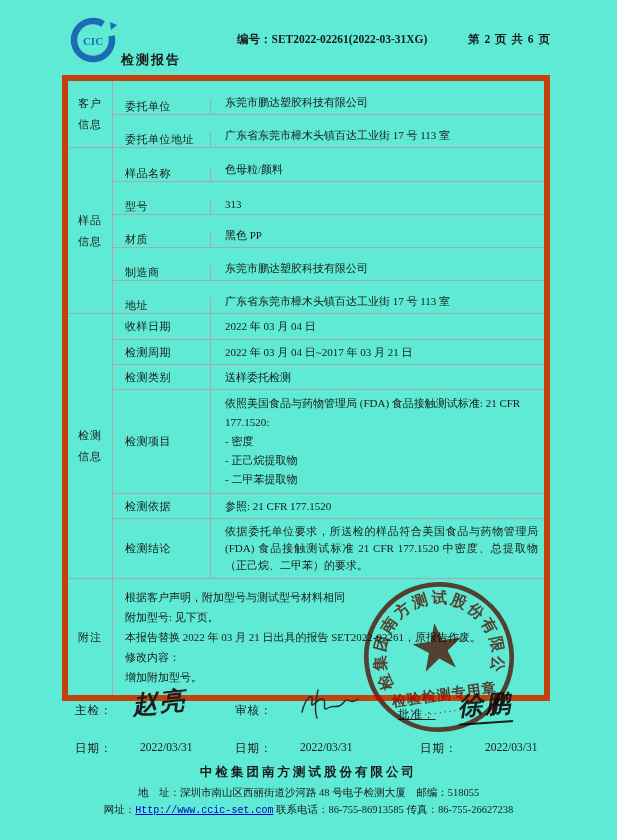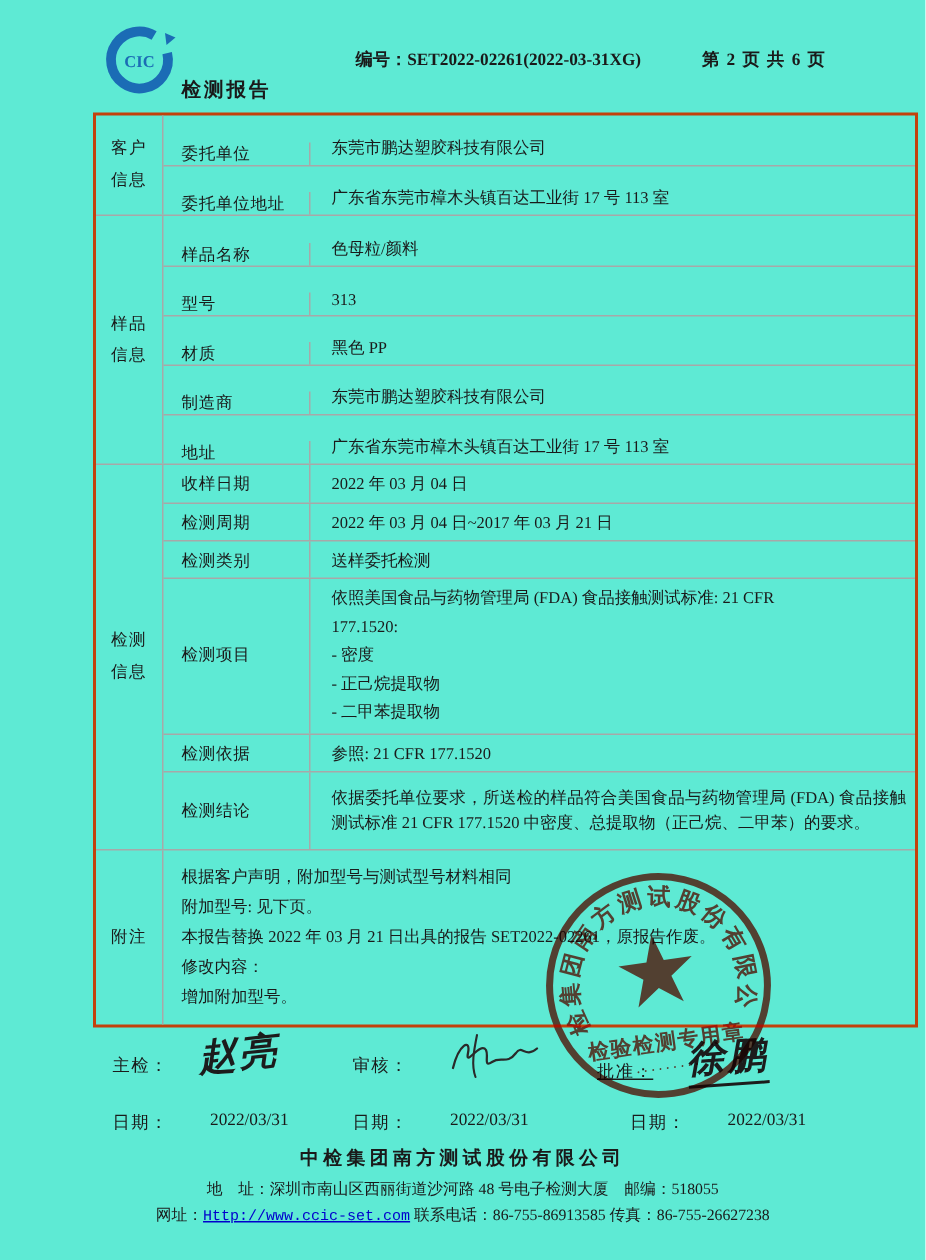--- a/index.html
+++ b/index.html
@@ -25,22 +25,22 @@
     position:absolute; left:237px; top:32px;
     font-size:11.5px; font-weight:700;
   }
   .hdr-page {
     position:absolute; left:468px; top:32px;
     font-size:11.5px; font-weight:700; letter-spacing:1px;
   }
 
   
   .rpt-table {
-    position:absolute; left:62px; top:75px; width:550px;
-    border:2px solid #c2410c;
+    position:absolute; left:62px; top:75px; width:488px;
+    border:6px solid #c2410c;
     font-size:11px;
   }
   .section { display:flex; border-top:1px solid #a8a8a8; }
   .section:first-child { border-top:none; }
   .sec-label {
     width:45px; flex:0 0 45px;
     display:flex; align-items:center; justify-content:center;
     text-align:center; white-space:pre-line;
     border-right:1px solid #a8a8a8;
     line-height:21px; letter-spacing:1px;

